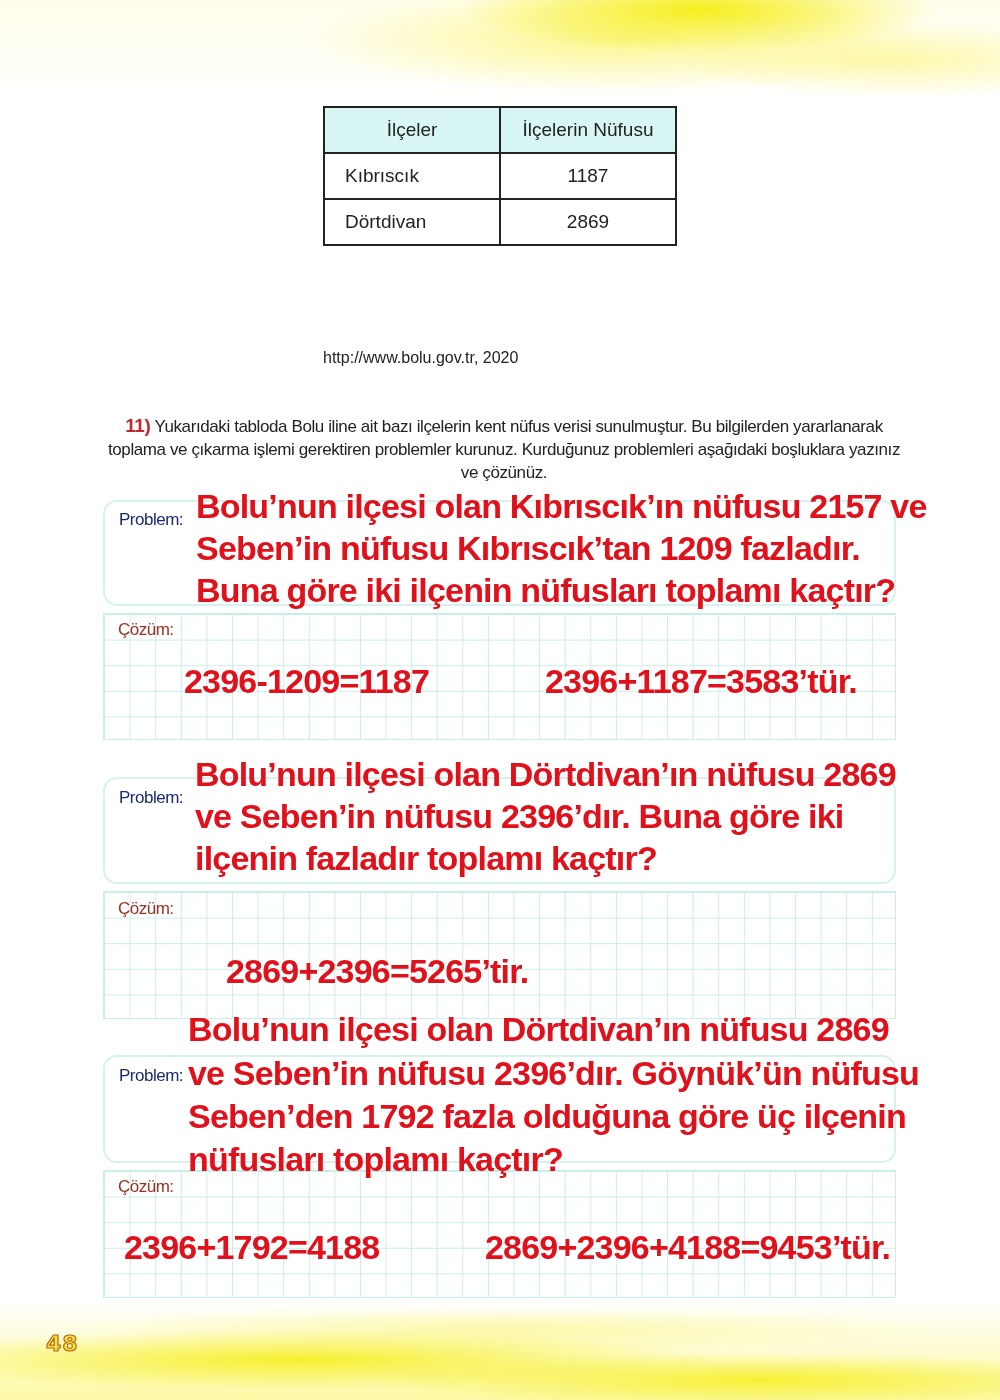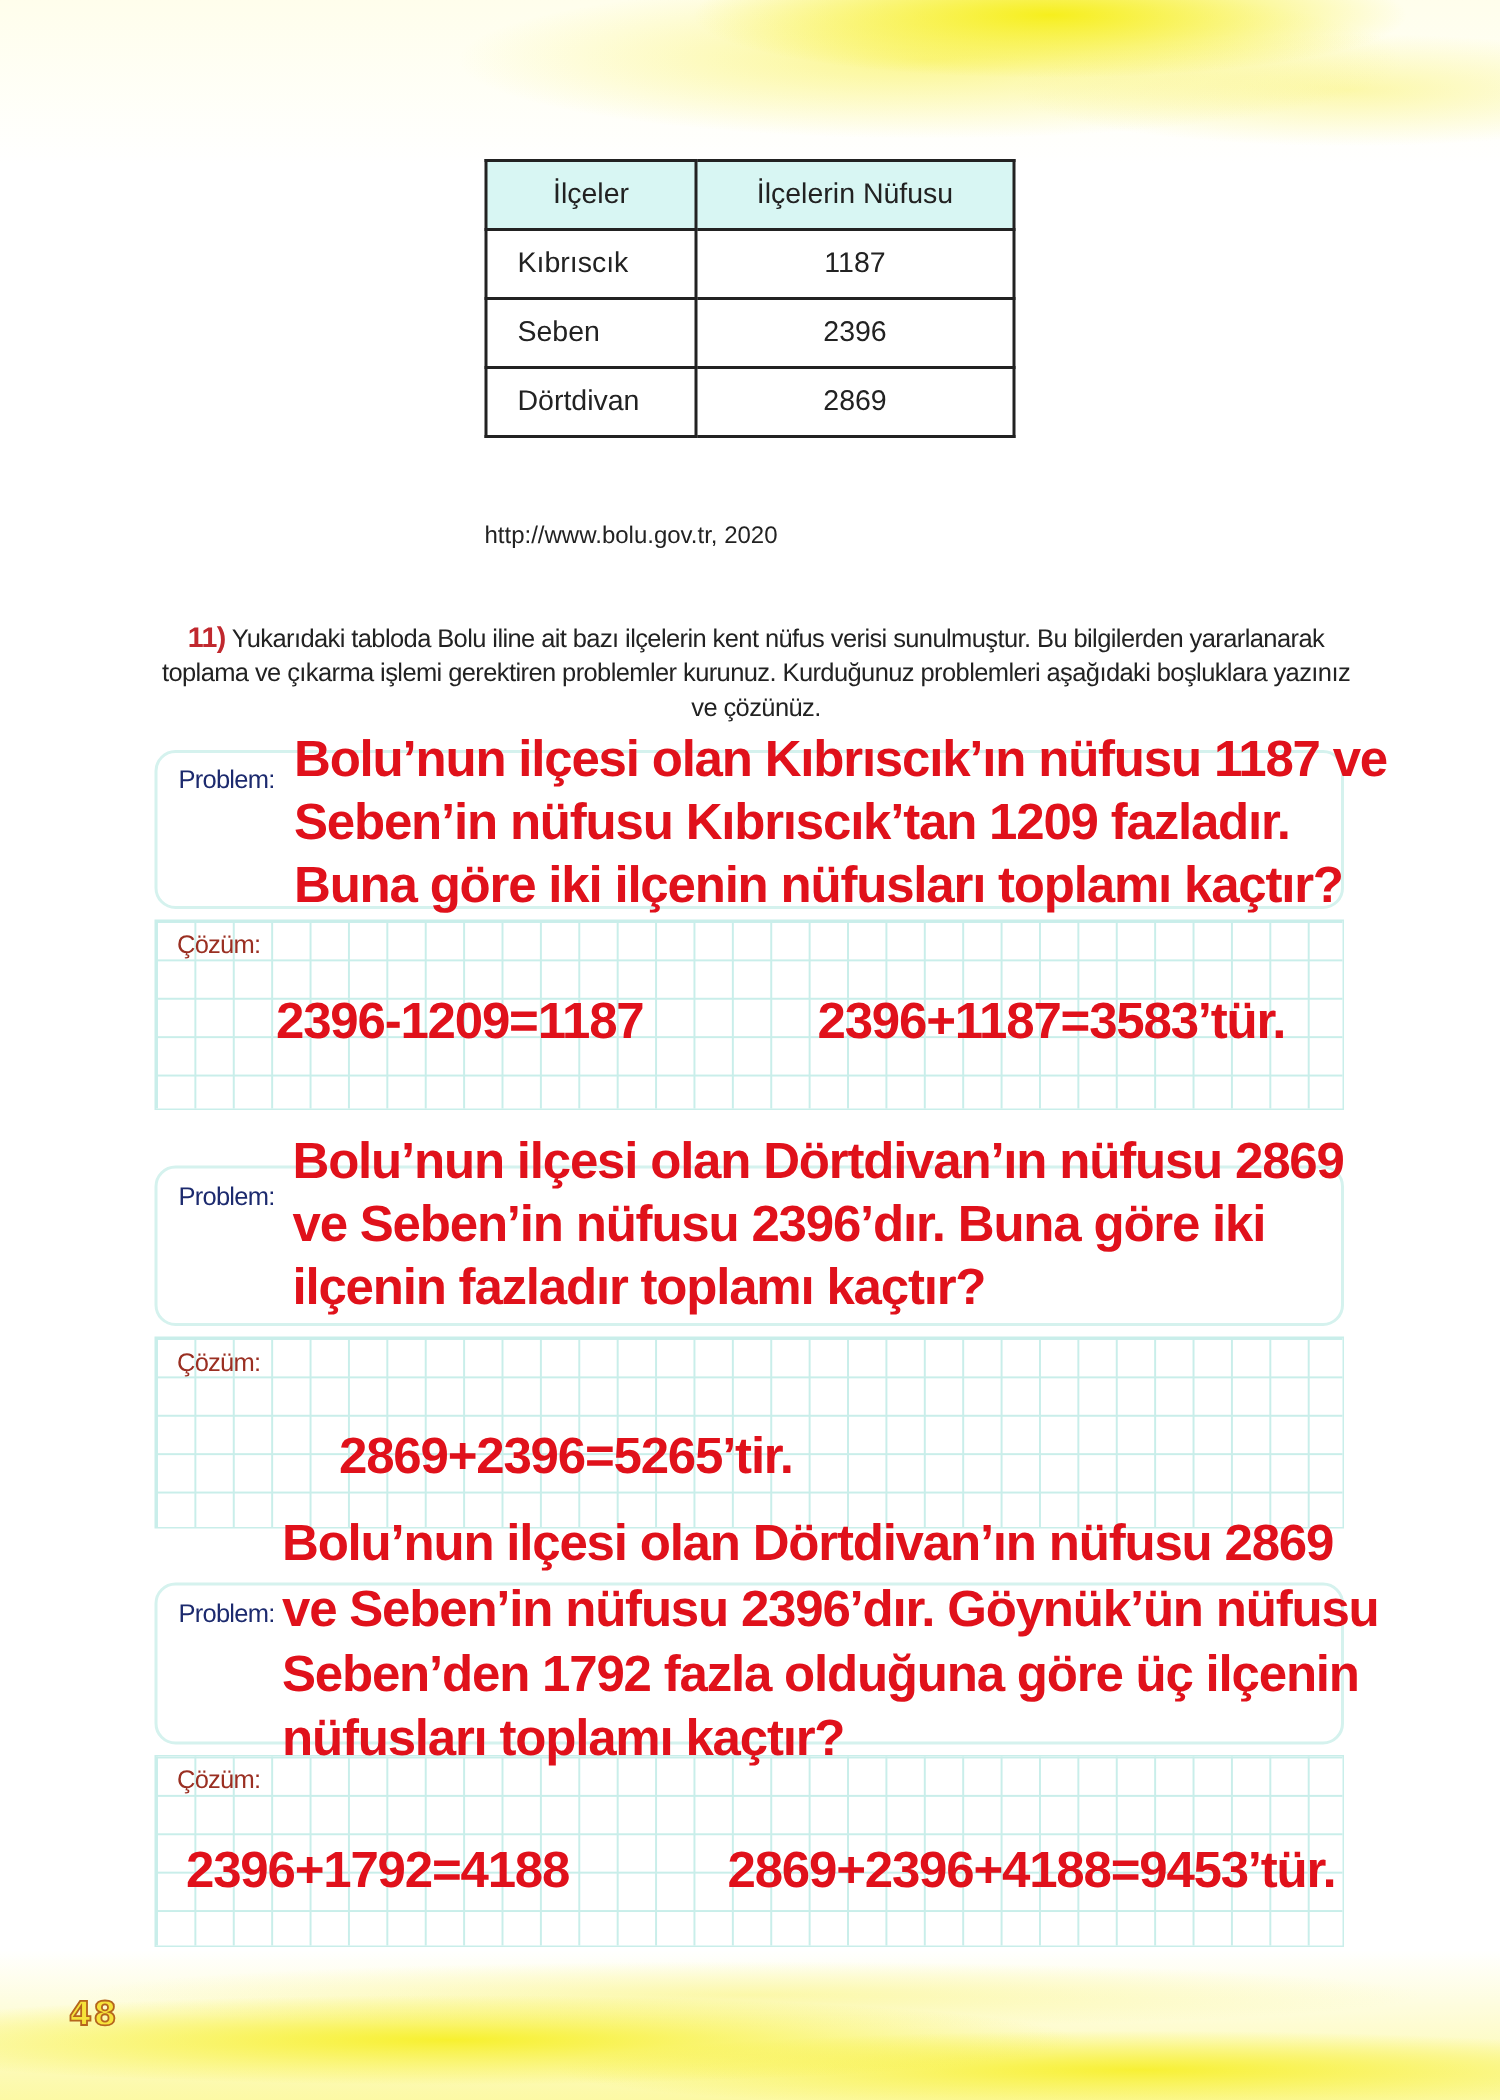--- a/index.html
+++ b/index.html
@@ -28,21 +28,21 @@
     color: #f6e33a; -webkit-text-stroke: 1.2px #b5651d; letter-spacing: 1px;
   }
 
   
   .pop-table {
     position: absolute; left: 323px; top: 106px; width: 354px;
     border-collapse: collapse; font-size: 19px; color: #222;
   }
   .pop-table th, .pop-table td { border: 2px solid #222; height: 46px; font-weight: normal; }
   .pop-table th { background: #d8f6f3; text-align: center; }
-  .pop-table td.name { padding-left: 20px; text-align: left; width: 140px; }
+  .pop-table td.name { padding-left: 20px; text-align: left; width: 176px; }
   .pop-table td.val { text-align: center; }
   .source { position: absolute; left: 323px; top: 349px; font-size: 16px; color: #222; }
 
   .question { position: absolute; left: 104px; top: 414px; width: 800px; font-size: 17px; line-height: 23px; color: #222; letter-spacing: -0.4px; text-align: center; }
   .question .qnum { color: #c0282e; font-weight: bold; font-size: 19px; }
 
   
   .problem-box {
     position: absolute; left: 103px; width: 793px;
     border: 2px solid #d5f2ee; border-radius: 14px; background: #fff;
@@ -77,40 +77,36 @@
       <th>İlçeler</th>
       <th>İlçelerin Nüfusu</th>
     </tr>
   </thead>
   <tbody>
     <tr>
       <td class="name">Kıbrıscık</td>
       <td class="val">1187</td>
     </tr>
     <tr>
-      <td class="name">Seben</td>
-      <td class="val">2396</td>
-    </tr>
-    <tr>
       <td class="name">Dörtdivan</td>
       <td class="val">2869</td>
     </tr>
   </tbody>
 </table>
 <div class="source">http://www.bolu.gov.tr, 2020</div>
 
 <div class="question">
   <span class="qnum">11)</span><span> Yukarıdaki tabloda Bolu iline ait bazı ilçelerin kent nüfus verisi sunulmuştur. Bu bilgilerden yararlanarak toplama ve çıkarma işlemi gerektiren problemler kurunuz. Kurduğunuz problemleri aşağıdaki boşluklara yazınız ve çözünüz.</span>
 </div>
 
 <div class="problem-box" style="top:500px;height:106px;"></div>
 <div class="label-problem" style="top:510px;">Problem:</div>
 <div class="grid-box" style="top:613px;height:127px;"></div>
 <div class="label-solution" style="top:620px;">Çözüm:</div>
-<div class="red-text big" style="left:196px;top:489px;">Bolu’nun ilçesi olan Kıbrıscık’ın nüfusu 1187 ve</div>
+<div class="red-text big" style="left:196px;top:489px;">Bolu’nun ilçesi olan Kıbrıscık’ın nüfusu 2157 ve</div>
 <div class="red-text big" style="left:196px;top:531px;">Seben’in nüfusu Kıbrıscık’tan 1209 fazladır.</div>
 <div class="red-text big" style="left:196px;top:573px;">Buna göre iki ilçenin nüfusları toplamı kaçtır?</div>
 <div class="red-text big" style="left:184px;top:664px;">2396-1209=1187</div>
 <div class="red-text big" style="left:545px;top:664px;">2396+1187=3583’tür.</div>
 
 <div class="problem-box" style="top:777px;height:107px;"></div>
 <div class="label-problem" style="top:788px;">Problem:</div>
 <div class="grid-box" style="top:891px;height:128px;"></div>
 <div class="label-solution" style="top:899px;">Çözüm:</div>
 <div class="red-text big" style="left:195px;top:757px;">Bolu’nun ilçesi olan Dörtdivan’ın nüfusu 2869</div>

